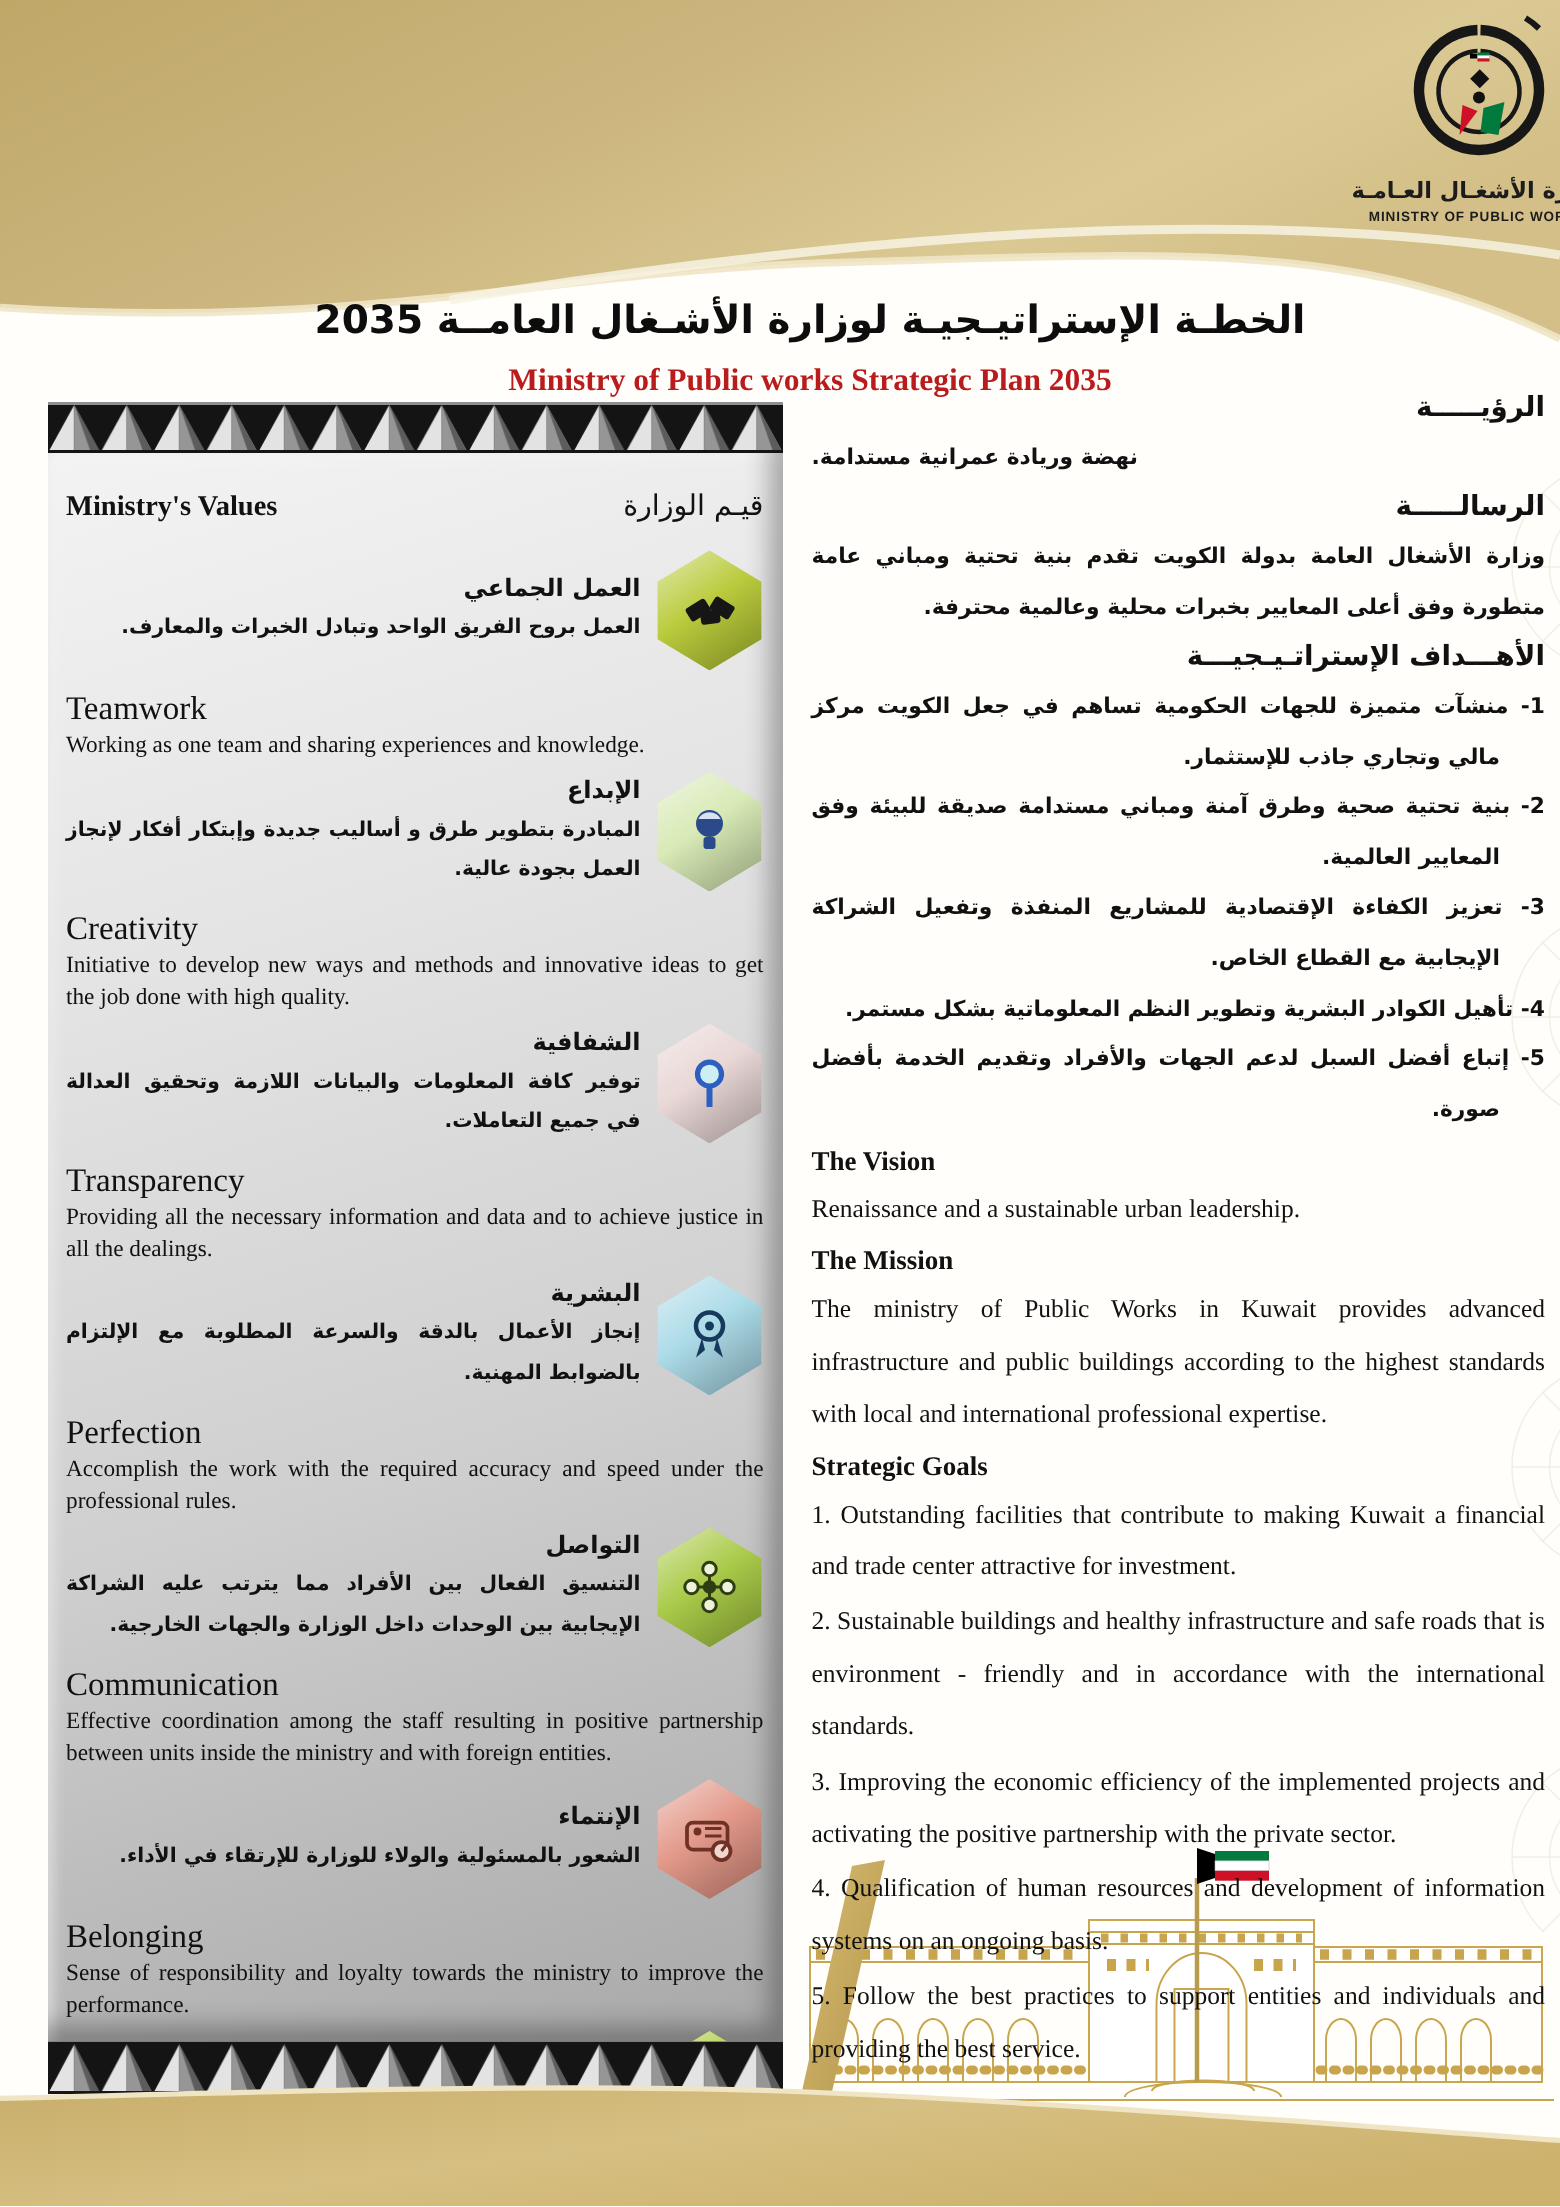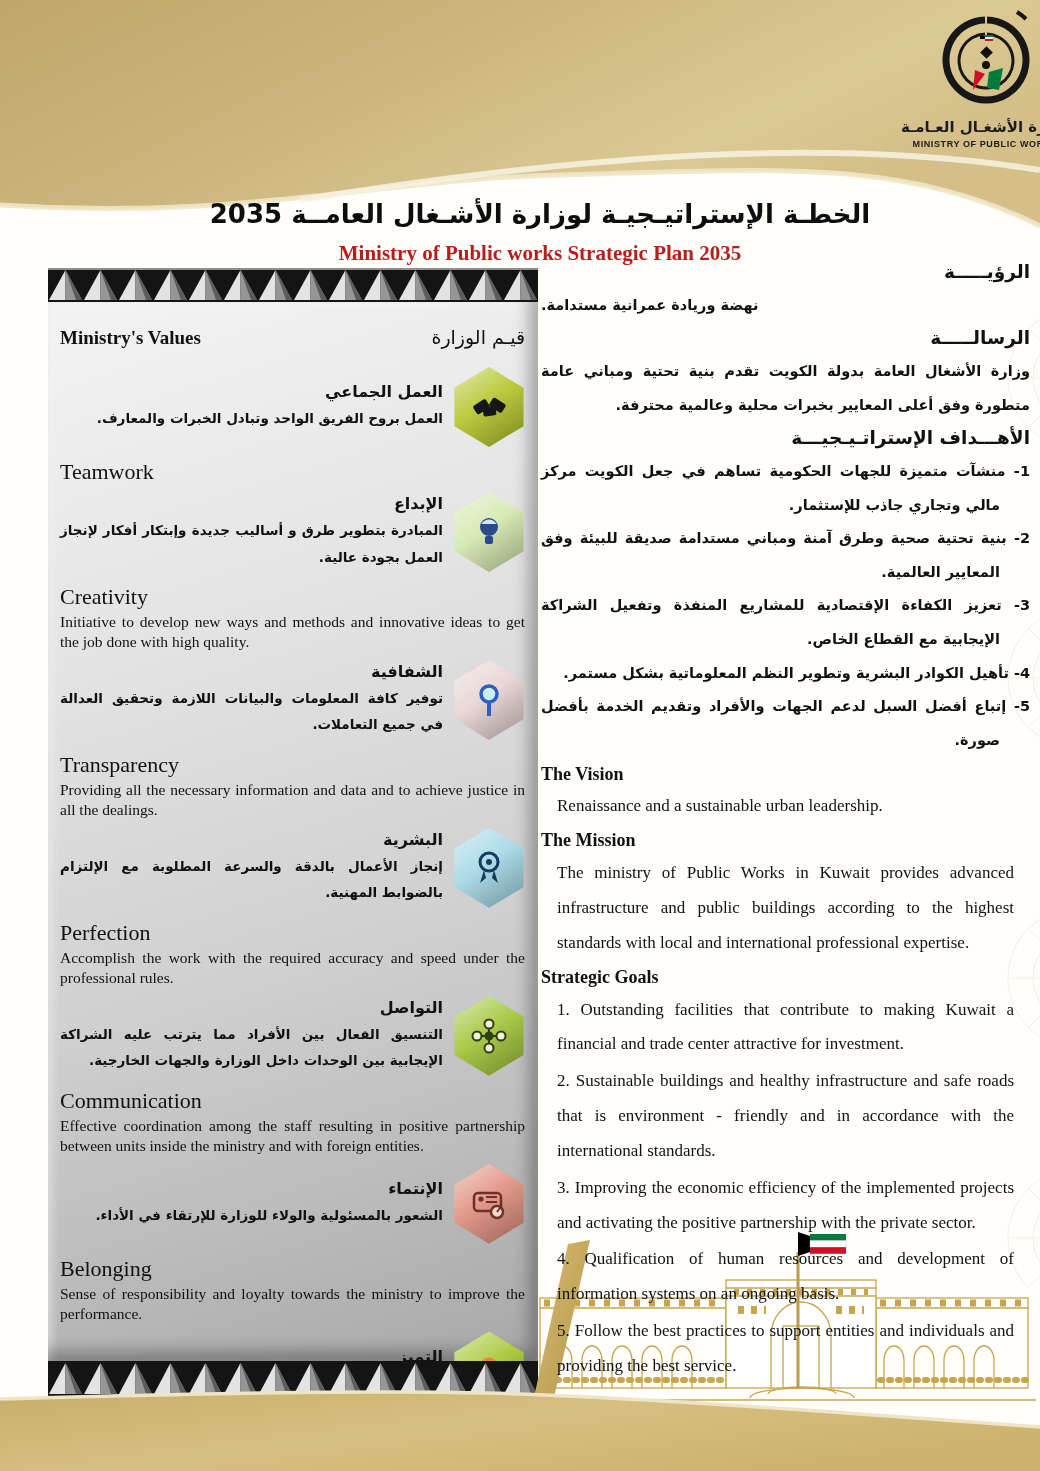--- a/index.html
+++ b/index.html
@@ -16,21 +16,21 @@
   .logo{position:absolute;top:10px;right:10px;width:170px;text-align:center;z-index:5;}
   .logo .ar-name{font-family:"DejaVu Sans",sans-serif;font-weight:700;font-size:15px;color:#1c1c1c;direction:rtl;margin-top:2px;}
   .logo .en-name{font-family:"Liberation Sans",sans-serif;font-weight:700;font-size:9px;letter-spacing:.6px;color:#1c1c1c;margin-top:3px;}
 
   
   .title-block{position:absolute;top:199px;left:0;width:100%;text-align:center;z-index:3;}
   .title-ar{font-family:"DejaVu Sans",sans-serif;direction:rtl;font-weight:700;font-size:26px;color:#0d0d0d;}
   .title-en{font-family:"Liberation Serif",serif;font-weight:700;font-size:21px;margin-top:12px;color:#b91c1c;}
 
   
-  .panel{position:absolute;left:48px;top:268px;width:490px;height:1128px;z-index:2;}
+  .panel{position:absolute;left:32px;top:268px;width:490px;height:1128px;z-index:2;}
   .zz{position:absolute;left:0;width:490px;height:34px;}
   .zz.top{top:0;} .zz.bottom{bottom:0;height:35px;}
   .panel-body{position:absolute;top:34px;bottom:35px;left:0;right:0;overflow:hidden;
       background:linear-gradient(163deg,#f3f3f3 0%,#e4e4e4 30%,#cfcfcf 62%,#a8a8a8 100%);
       box-shadow:inset -9px -10px 16px rgba(0,0,0,.30), inset 4px 4px 8px rgba(255,255,255,.55);
       padding:16px 13px 8px 12px;box-sizing:border-box;}
   .panel-head{display:flex;justify-content:space-between;align-items:baseline;margin:8px 0 18px;}
   .panel-head .en{font-weight:700;font-size:19px;}
   .panel-head .ar{font-family:"DejaVu Sans",sans-serif;direction:rtl;font-weight:400;font-size:19px;}
 
@@ -48,21 +48,21 @@
 
   
   .right-col{position:absolute;left:541px;top:256px;width:489px;z-index:3;}
   .r-ar{direction:rtl;font-family:"DejaVu Sans",sans-serif;}
   .r-ar-h{font-weight:700;font-size:18.5px;line-height:1.55;margin:2px 0 2px;}
   .r-ar-p{font-weight:700;font-size:14.5px;line-height:2.32;text-align:justify;margin:0 0 1px;}
   .r-ar-p.last{text-align:left;}
   .r-ar-goal{font-weight:700;font-size:14.5px;line-height:2.32;text-align:justify;
       padding-right:30px;text-indent:-30px;margin:0;}
   .r-en-h{font-weight:700;font-size:18px;line-height:1.55;margin:3px 0 1px;font-family:"Liberation Serif",serif;}
-  .r-en-p{font-size:17px;line-height:2.05;text-align:justify;margin:0 16px 2px;font-family:"Liberation Serif",serif;}
+  .r-en-p{font-size:17px;line-height:2.05;text-align:justify;margin:0 0 2px;font-family:"Liberation Serif",serif;}
 
   
   .building{position:absolute;left:528px;top:1230px;z-index:2;}
   .watermark{position:absolute;right:0;top:258px;z-index:0;opacity:.55;}
 </style>
 </head>
 <body>
 
 <div class="page">
 
@@ -158,20 +158,21 @@
             <svg width="40" height="40" viewBox="0 0 40 40">
               <g fill="#161616">
                 <rect x="5" y="15" width="15" height="10" rx="2" transform="rotate(-32 12 20)"></rect>
                 <rect x="21" y="13" width="15" height="10" rx="2" transform="rotate(32 28 18)"></rect>
                 <rect x="14" y="20" width="13" height="9" rx="2" transform="rotate(-8 20 24)"></rect>
               </g>
             </svg>
           </div>
         </div>
         <div class="en-head">Teamwork</div>
+        <div class="en-body">Working as one team and sharing experiences and knowledge.</div>
       </div>
 
       <div class="value">
         <div class="value-ar">
           <div class="ar-texts">
             <div class="ar-head">الإبداع</div>
             <div class="ar-body">المبادرة بتطوير طرق و أساليب جديدة وإبتكار أفكار لإنجاز العمل بجودة عالية.</div>
           </div>
           <div class="hex" style="background-color: rgb(214, 233, 178);">
             <svg width="40" height="40" viewBox="0 0 40 40">

